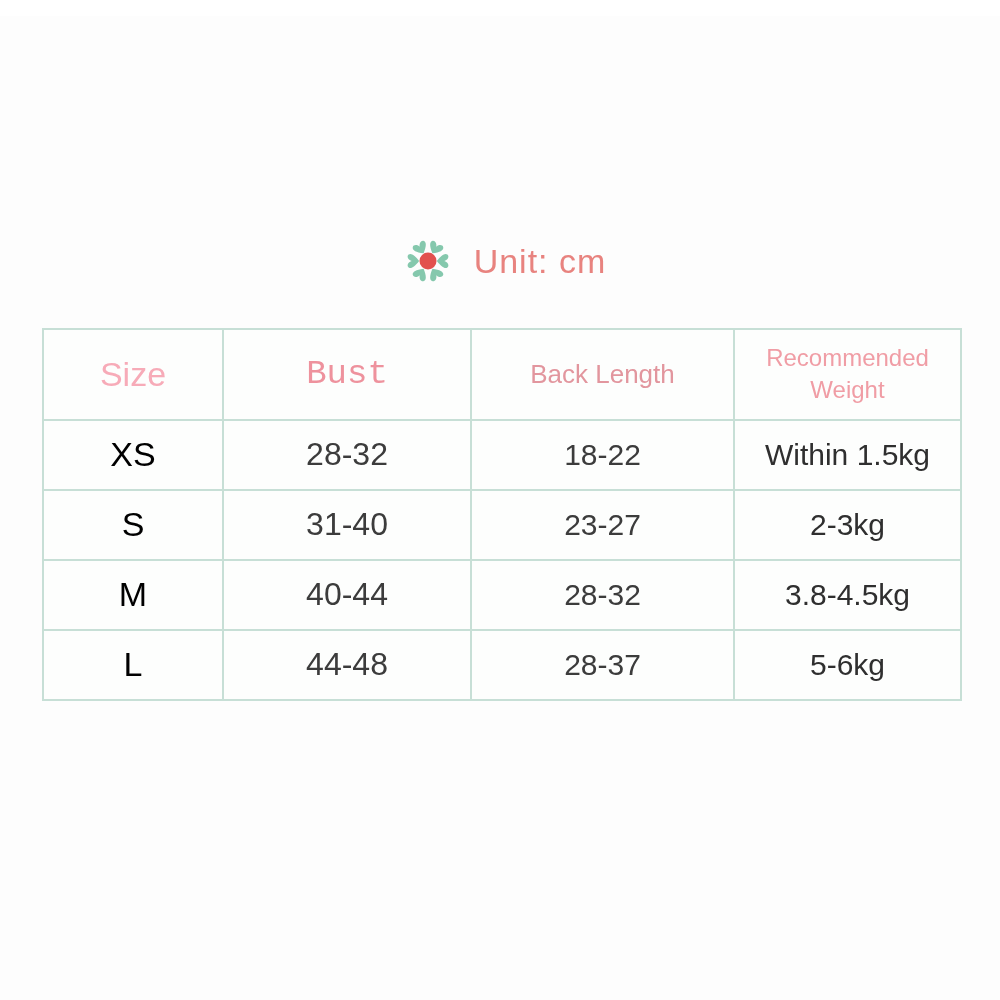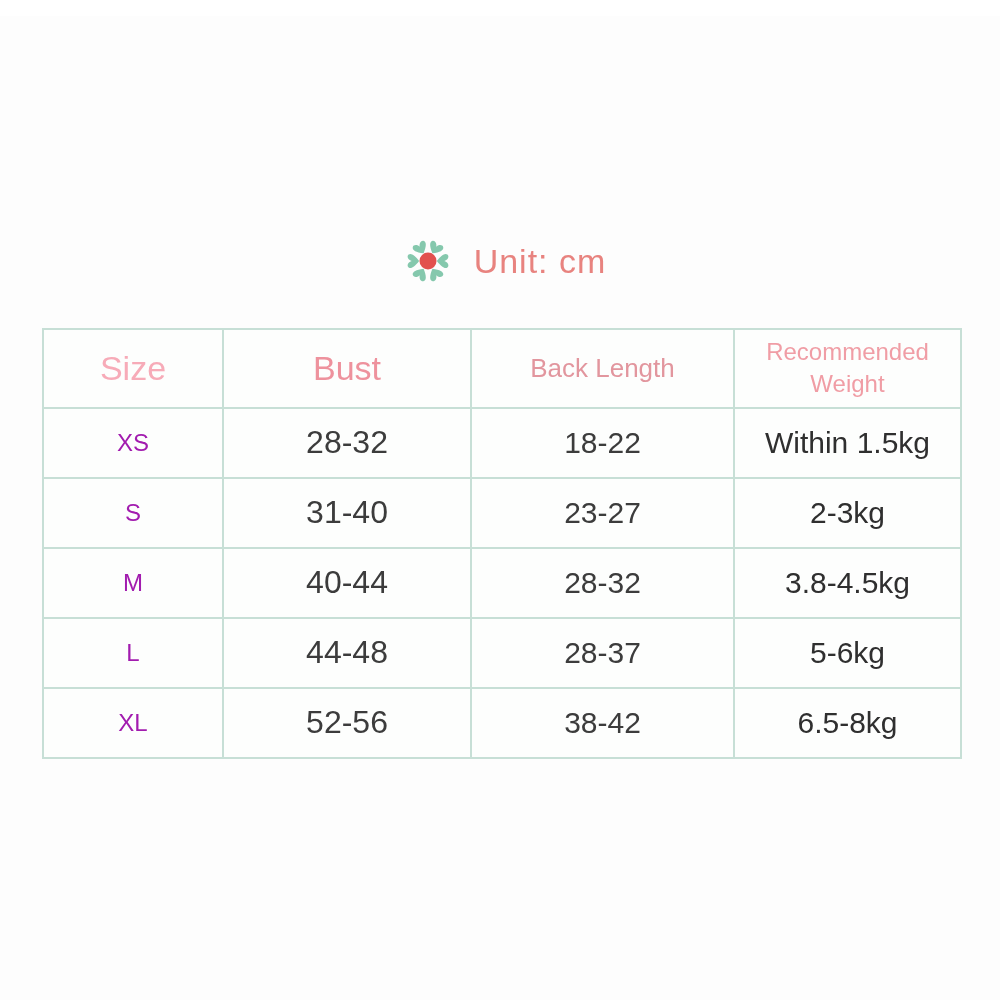--- a/index.html
+++ b/index.html
@@ -45,32 +45,32 @@
     top: 312px;
     width: 918px;
     border-collapse: collapse;
     table-layout: fixed;
     background: #fdfefd;
   }
   .size-table td, .size-table th {
     border: 2px solid #c7dfd6;
     text-align: center;
     vertical-align: middle;
-    padding: 6px;
+    padding: 12px;
     font-weight: normal;
   }
   .size-table thead tr { height: 73px; }
   .size-table tbody tr { height: 70px; }
 
   .th-size        { font-size: 34px; color: #f7abb8; }
-  .th-bust        { font-size: 34px; color: #ee929d; }
+  .th-bust        { font-size: 34px; color: #ee929d; font-family: Liberation Mono, monospace; }
   .th-backlength  { font-size: 26px; color: #e2969e; }
   .th-weight      { font-size: 24px; color: #f09da5; line-height: 1.35; padding: 0 14px; }
 
-  .td-size   { font-size: 24px; color: #a21caf; }
+  .td-size   { font-size: 34px; color: #000000; }
   .td-bust   { font-size: 32px; color: #3c3c3c; }
   .td-back   { font-size: 30px; color: #3c3c3c; }
   .td-weight { font-size: 30px; color: #2f2f2f; border-radius: 7px; }
 </style>
 </head>
 <body>
 
 <div class="stage">
 
   <div class="unit-banner">
@@ -133,22 +133,16 @@
         <td class="td-bust">40-44</td>
         <td class="td-back">28-32</td>
         <td class="td-weight">3.8-4.5kg</td>
       </tr>
       <tr>
         <td class="td-size">L</td>
         <td class="td-bust">44-48</td>
         <td class="td-back">28-37</td>
         <td class="td-weight">5-6kg</td>
       </tr>
-      <tr>
-        <td class="td-size">XL</td>
-        <td class="td-bust">52-56</td>
-        <td class="td-back">38-42</td>
-        <td class="td-weight">6.5-8kg</td>
-      </tr>
     </tbody>
   </table>
 
 </div>
 
 </body></html>

